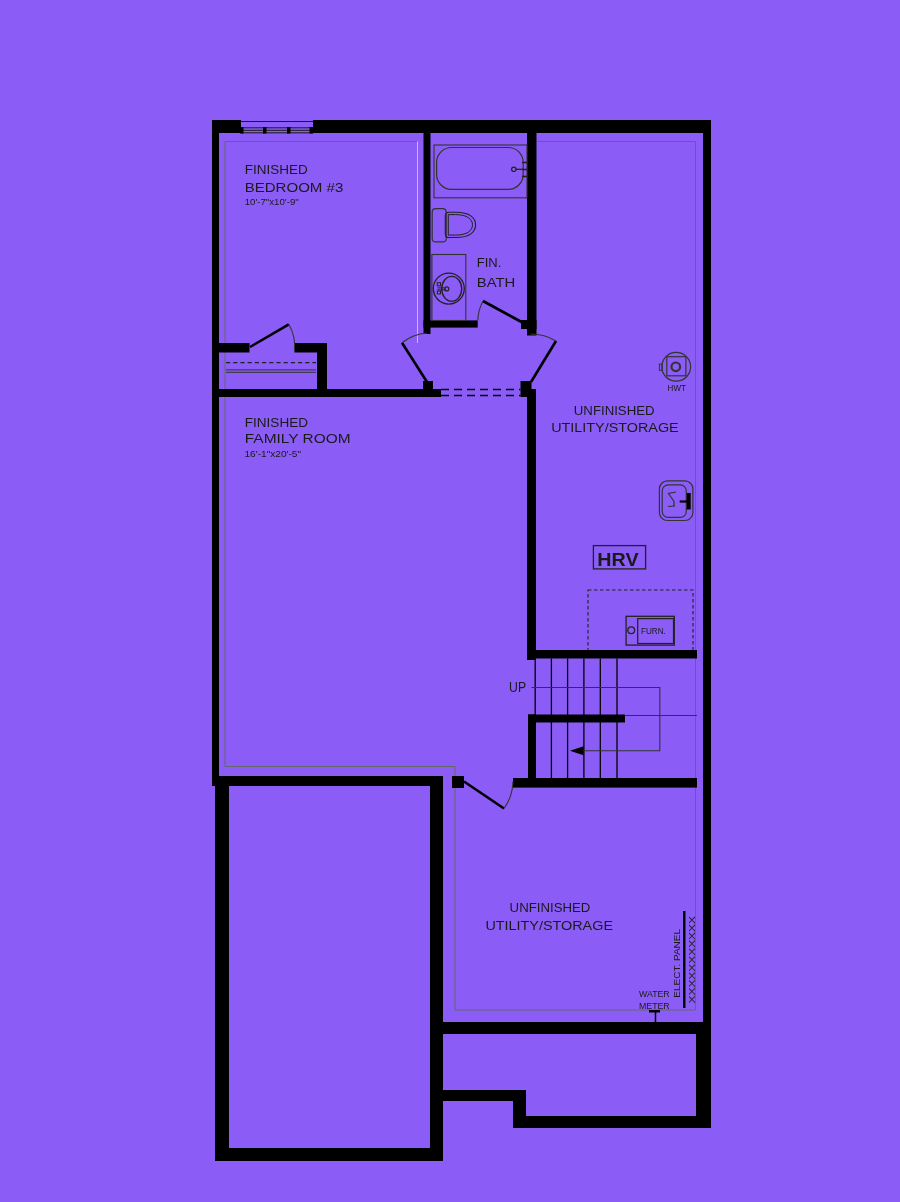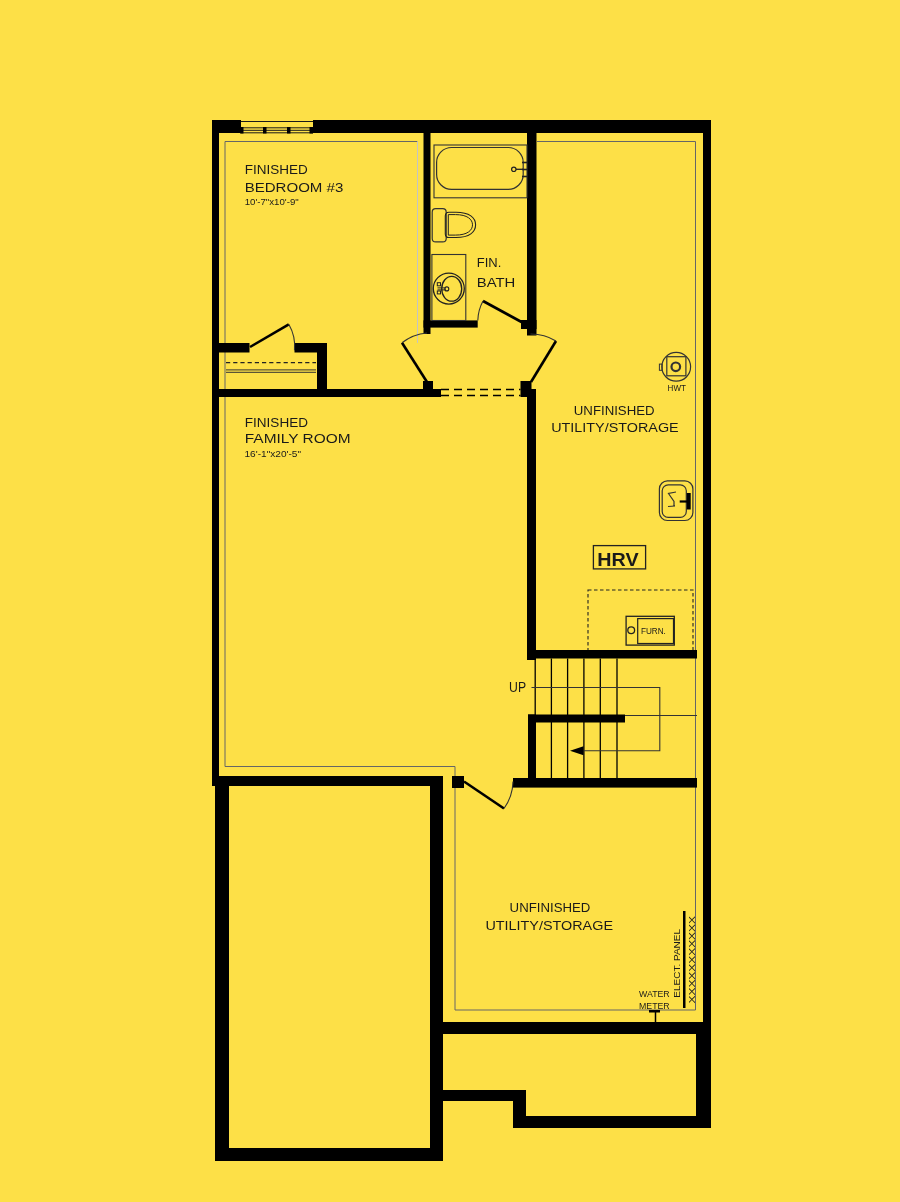--- a/index.html
+++ b/index.html
@@ -1,16 +1,16 @@
 <!DOCTYPE html>
 <html><head>
 <meta charset="utf-8">
 <style>
   html,body{margin:0;padding:0;background:#ffffff;}
-  .page{position:relative;width:900px;height:1202px;background:#fde047;overflow:hidden;}
+  .page{position:relative;width:900px;height:1202px;background:#8b5cf6;overflow:hidden;}
   svg{position:absolute;left:0;top:0;transform:translateZ(0);will-change:transform;}
   text{font-family:"Liberation Sans",sans-serif;fill:#1a1a1a;}
   .rm{font-size:12.5px;}
   .dim{font-size:9px;}
   .sm{font-size:9px;}
 </style>
 </head>
 <body>
 <div class="page">
 <svg width="900" height="1202" viewBox="0 0 900 1202">

